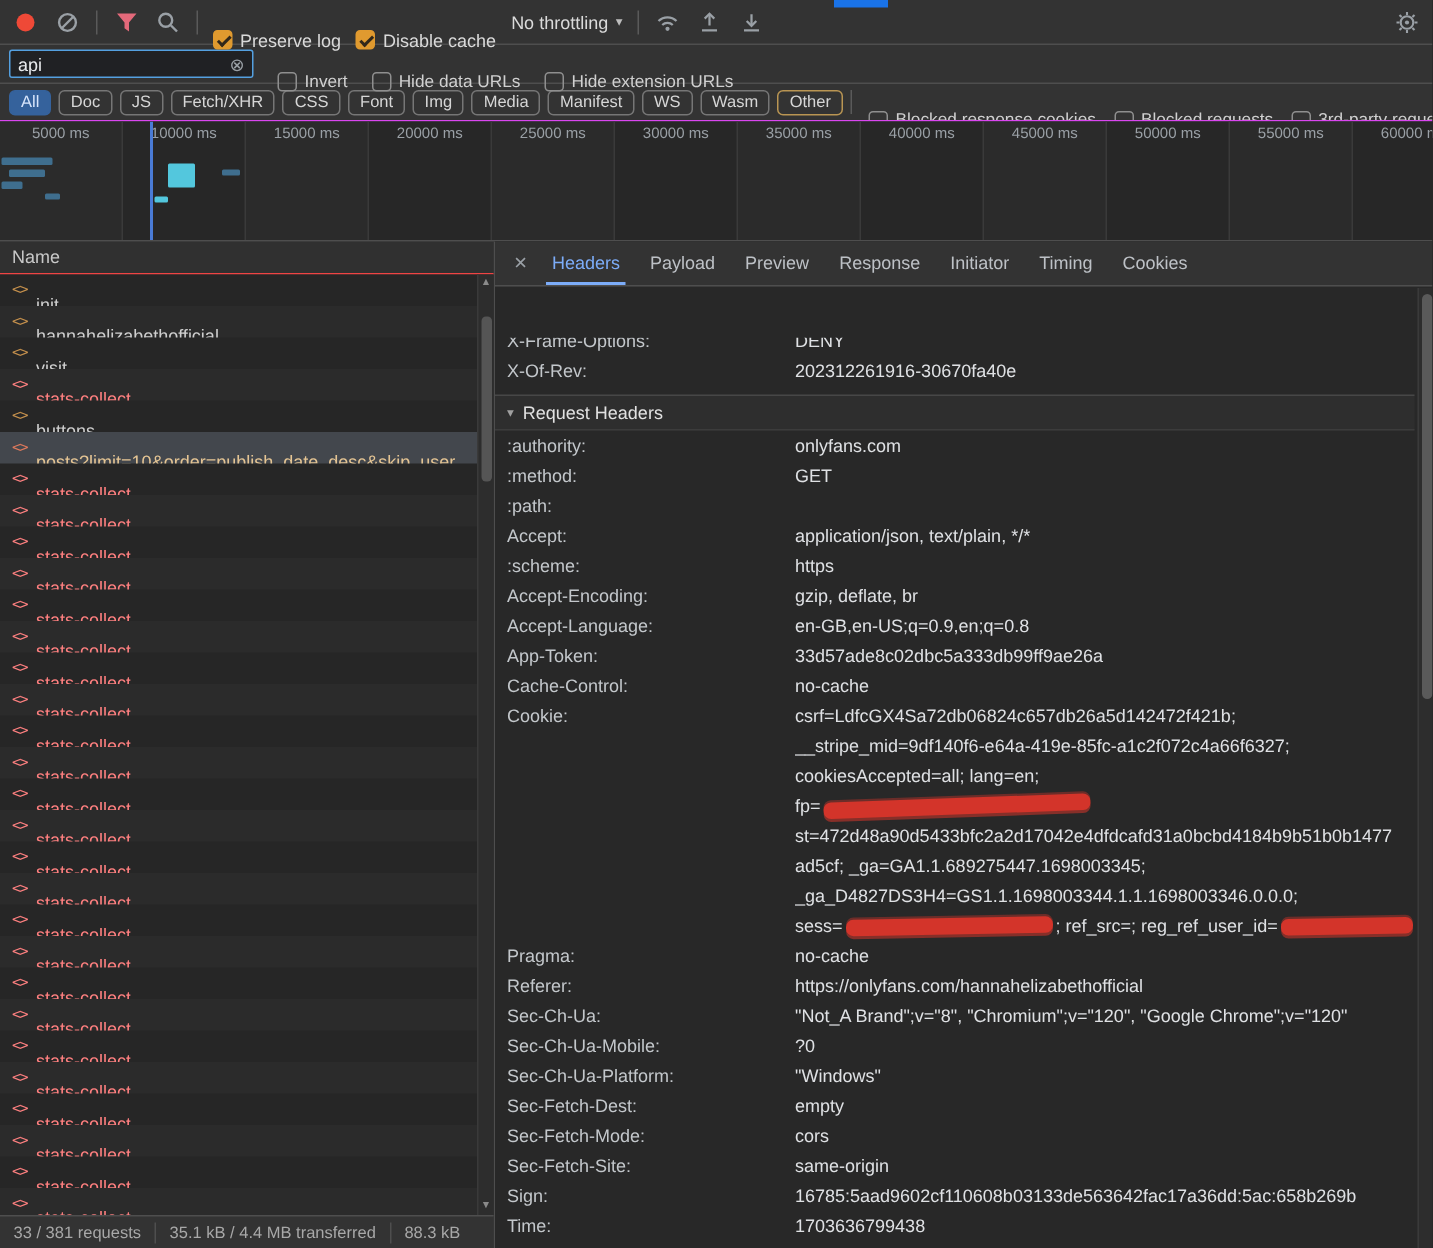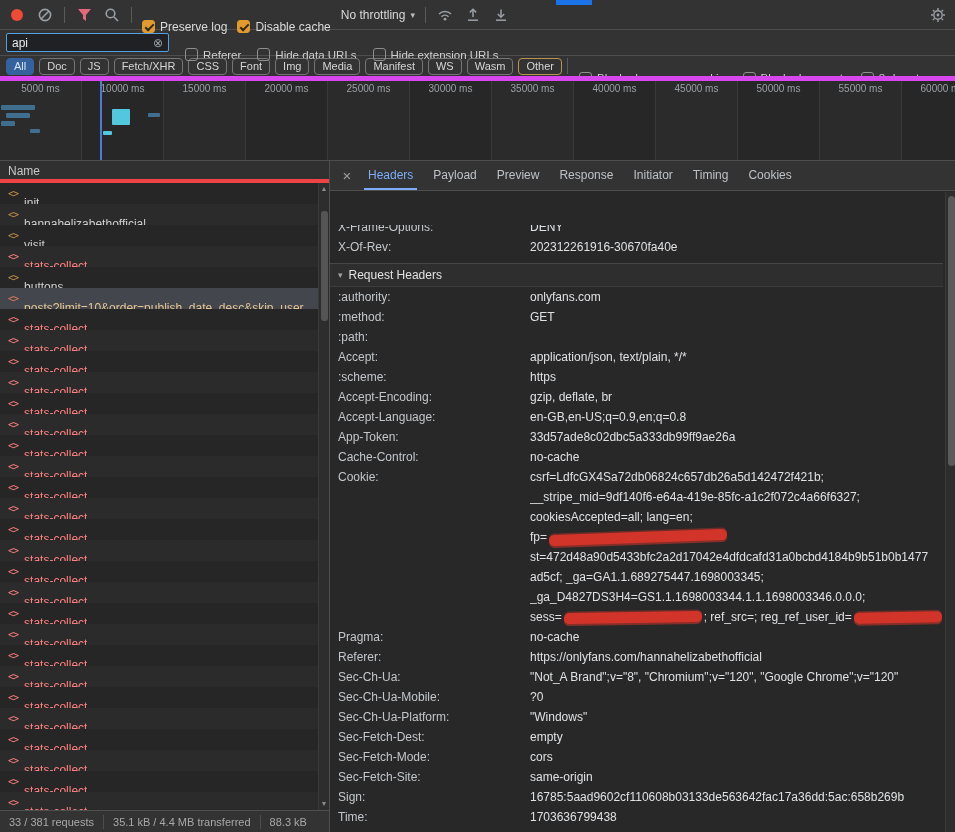--- a/index.html
+++ b/index.html
@@ -28,21 +28,21 @@
   .filter-bar { height:26px; background:#333333; border-bottom:1px solid #4e4e4e;
                 display:flex; align-items:center; padding:0 6px; gap:16px; }
   .filter-input { width:163px; height:19px; background:#202124; border:1px solid #54a0e0;
                   border-radius:2px; display:flex; align-items:center; padding:0 5px; gap:4px; }
   .filter-input input { flex:1; background:transparent; border:none; outline:none;
                         color:#e8eaed; font:inherit; min-width:0; }
   .input-clear { color:#9aa0a6; font-size:12px; line-height:1; }
   .cb-label { color:#d0d0d0; font-size:11.5px; white-space:nowrap; }
 
   
-  .pills-row { height:25px; background:#333333; border-bottom:5px solid #d946ef;
+  .pills-row { height:25px; background:#333333; border-bottom:1px solid #d946ef;
                display:flex; align-items:center; padding:0 6px; gap:5px; overflow:hidden; }
   .pill { height:17px; line-height:15px; padding:0 7px; border:1px solid #767676; border-radius:4px;
           color:#d6d6d6; font-size:11px; white-space:nowrap; flex:none; }
   .pill.active { background:#35629c; border-color:#35629c; color:#d7e5fb; }
   .pill.emphasis { border-color:#b99553; }
   .more-filters { display:flex; align-items:center; gap:12px; margin-left:6px; }
 
   
   .overview { height:80px; background:#282828; border-bottom:1px solid #4e4e4e;
               position:relative; overflow:hidden; }
@@ -52,21 +52,21 @@
   .tl-cell.alt { background:#272727; }
   .tl-label { color:#9aa0a6; font-size:10px; line-height:15px; display:inline-block; white-space:nowrap; }
   .tl-bars { position:absolute; inset:0; }
   .tl-bar { position:absolute; background:#3f6e8e; border-radius:1px; }
   .tl-bar.bright { background:#53c7dd; }
   .tl-marker { position:absolute; top:0; bottom:0; width:2px; background:#4a7bd6; }
 
   
   .main { display:flex; height:671px; }
   .left-col { width:330px; flex:none; display:flex; flex-direction:column; border-right:1px solid #4e4e4e; }
-  .name-header { height:22px; background:#303030; border-bottom:4px solid #ef4444;
+  .name-header { height:22px; background:#303030; border-bottom:1px solid #ef4444;
                  line-height:21px; padding-left:8px; color:#c8c8c8; flex:none; }
   .list-wrap { flex:1; position:relative; overflow:hidden; background:#262626; }
   .req-rows { position:absolute; left:0; right:11px; top:0; }
   .req-row { height:21px; display:flex; align-items:center; gap:6px; padding-left:8px;
              white-space:nowrap; overflow:hidden; }
   .req-row:nth-child(even) { background:#2b2b2b; }
   .req-row.error .req-label, .req-row.error .req-icon { color:#ff8080; }
   .req-row.selected { background:#43474d; }
   .req-row.selected .req-label { color:#e5c594; }
   .req-row.selected .req-icon { color:#e07a5c; }
@@ -192,21 +192,21 @@
   </span>
 </div>
 
 <div class="filter-bar">
   <span class="filter-input">
     <input type="text" value="api" style="">
     <span class="input-clear">⊗</span>
   </span>
   <span class="cb-group">
     <span class="cb"></span>
-    <span class="cb-label">Referer</span>
+    <span class="cb-label">Invert</span>
   </span>
   <span class="cb-group">
     <span class="cb"></span>
     <span class="cb-label">Hide data URLs</span>
   </span>
   <span class="cb-group">
     <span class="cb"></span>
     <span class="cb-label">Hide extension URLs</span>
   </span>
 </div>

